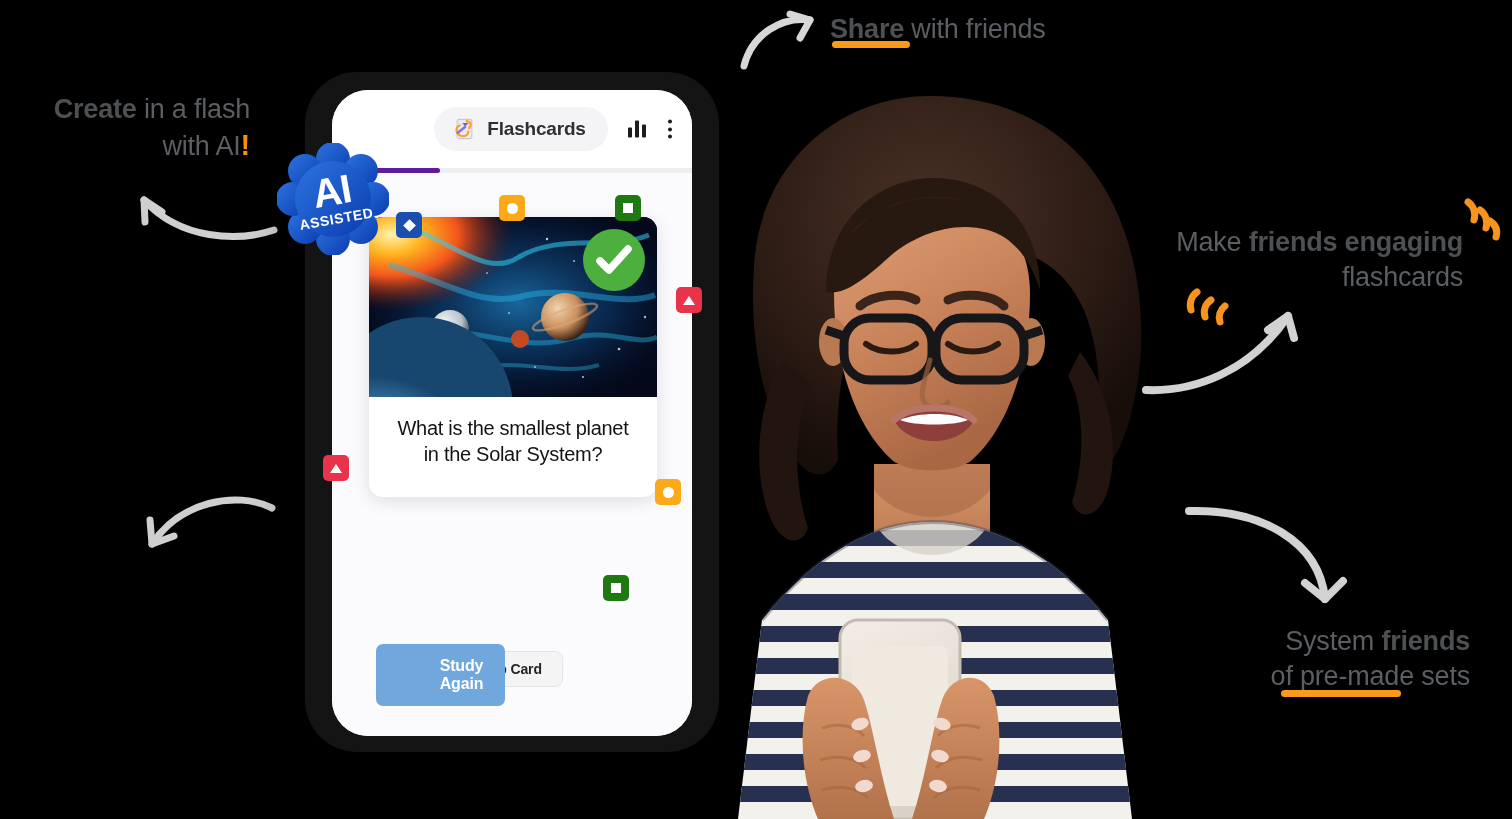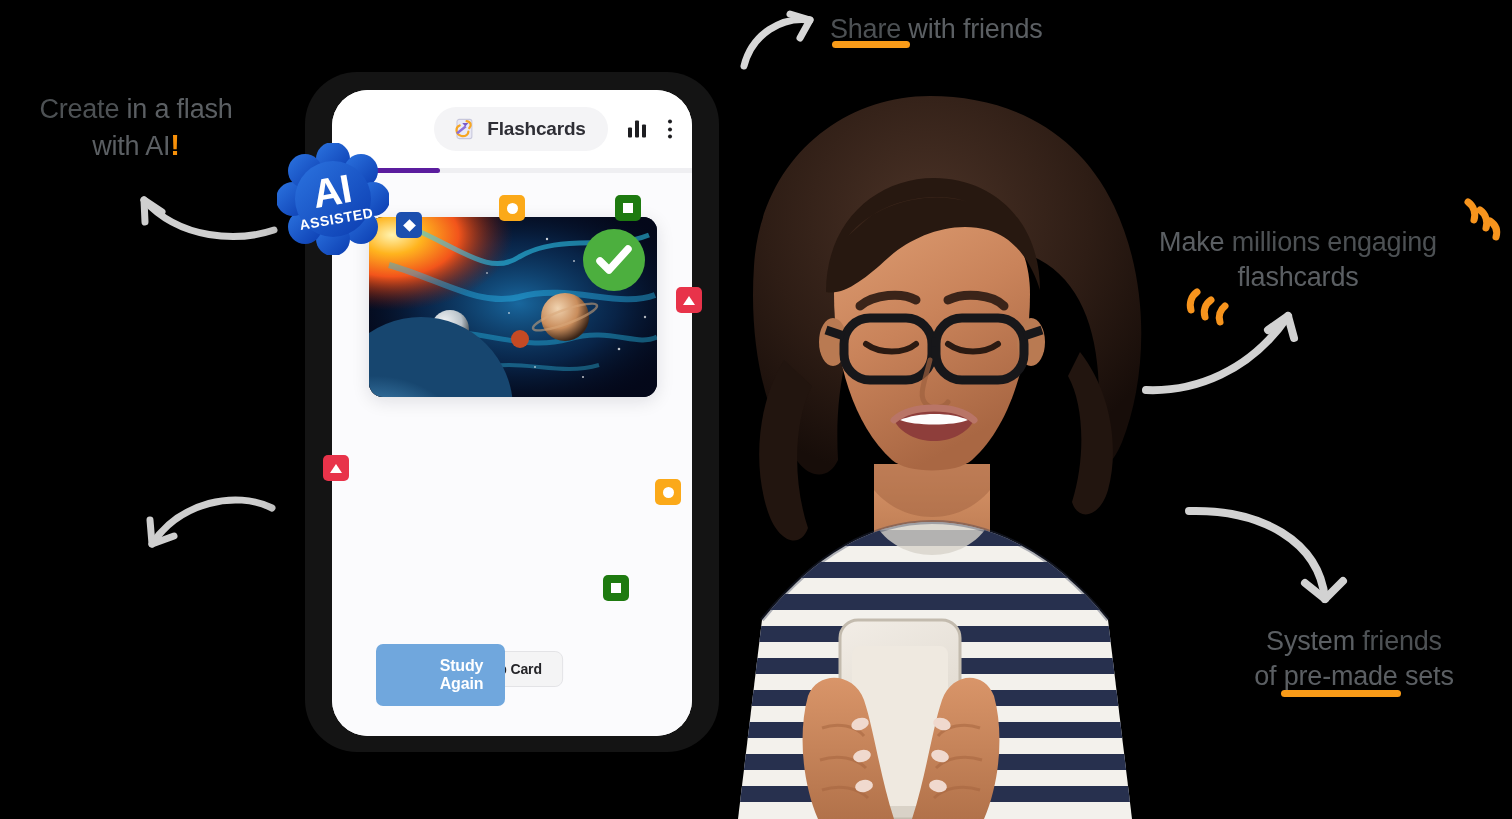--- a/index.html
+++ b/index.html
@@ -25,22 +25,22 @@
   
   .caption {
     position: absolute;
     color: #5b5f63;
     font-size: 27px;
     line-height: 1.28;
     letter-spacing: -0.2px;
     font-weight: 400;
     white-space: nowrap;
   }
-  .caption b { font-weight: 400; color: #4d5154; }
-  .cap-center { text-align: center; }
+  .caption b { font-weight: 700; color: #4d5154; }
+  .cap-center { text-align: right; }
 
   .excl {
     color: #f79009;
     font-weight: 800;
     font-size: 29px;
   }
   .tick-orange {
     display: inline-block;
     width: 34px; height: 28px;
     vertical-align: -6px;
@@ -287,21 +287,21 @@
   <div class="underline-orange" style="left: 832px; top: 41px; width: 78px; background: rgb(249, 155, 24);"></div>
 
   <div class="arrow" style="left:738px; top:8px;">
     <svg width="92" height="62" viewBox="0 0 92 62" fill="none">
       <path d="M6 58 C14 26, 44 8, 72 12" stroke="#D7D7D7" stroke-width="7" stroke-linecap="round" fill="none"></path>
       <path d="M72 12 L52 6 M72 12 L62 30" stroke="#D7D7D7" stroke-width="7" stroke-linecap="round"></path>
     </svg>
   </div>
 
   <div class="caption cap-center" id="cap-make">
-    <span>Make </span><b>millions engaging</b><br>
+    <span>Make </span><b>friends engaging</b><br>
     <span>flashcards</span>
   </div>
 
   <div class="sparkle" style="left:1462px; top:196px;">
     <svg width="46" height="52" viewBox="0 0 46 52" fill="none">
       <path d="M6 6 C12 10, 14 18, 12 24" stroke="#F7941D" stroke-width="7" stroke-linecap="round"></path>
       <path d="M18 14 C24 18, 26 26, 24 32" stroke="#F7941D" stroke-width="7" stroke-linecap="round"></path>
       <path d="M28 25 C34 29, 36 34, 34 41" stroke="#F7941D" stroke-width="7" stroke-linecap="round"></path>
     </svg>
   </div>
@@ -433,20 +433,21 @@
                 <circle cx="276" cy="100" r="1.2" opacity="0.7"></circle>
                 <circle cx="166" cy="150" r="1" opacity="0.6"></circle>
               </g>
             </svg>
             <div class="card-check">
               <svg width="36" height="30" viewBox="0 0 36 30" fill="none">
                 <path d="M4 16 L13 25 L32 4" stroke="#ffffff" stroke-width="7.5" stroke-linecap="round" stroke-linejoin="round" fill="none"></path>
               </svg>
             </div>
           </div>
+          <div class="card-q">What is the smallest planet in the Solar System?</div>
         </div>
 
         <button class="flip-btn">Flip Card</button>
 
         <div class="action-row">
           <button class="btn btn-study" style="background: rgb(112, 167, 221); padding-left: 42px;">Study Again</button>
         </div>
       </div>
     </div>
   </div>

